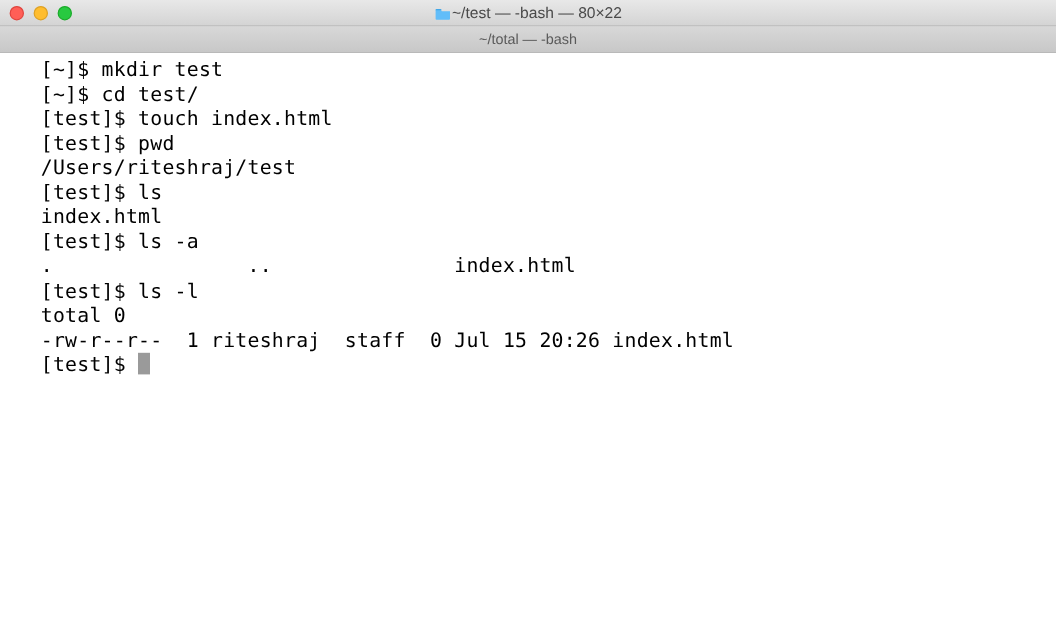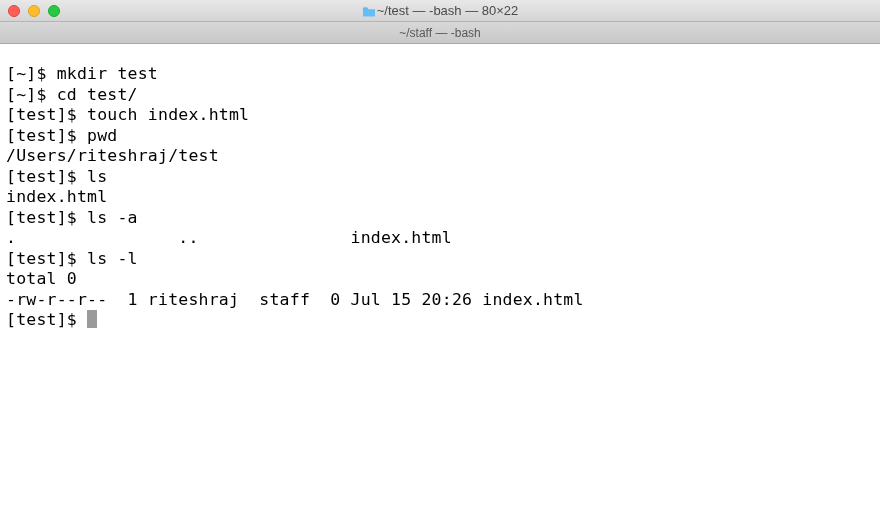--- a/index.html
+++ b/index.html
@@ -47,27 +47,28 @@
       height: 22px;
       background: linear-gradient(to bottom, #d8d8d8, #c8c8c8);
       border-bottom: 1px solid #a8a8a8;
       display: flex;
       align-items: center;
       justify-content: center;
       font-size: 12px;
       color: #5a5a5a;
     }
     .terminal {
-      padding: 20px 6px;
+      padding: 4px 6px;
       font-family: "Menlo", "Monaco", "Consolas", monospace;
       font-size: 16.5px;
       line-height: 20.5px;
       color: #000000;
       white-space: pre;
       letter-spacing: 0.2px;
+      margin-left: 28px;
     }
     .term-line { display: block; min-height: 20.5px; }
     .cursor {
       display: inline-block;
       width: 10px; height: 18px;
       background: #9a9a9a;
       vertical-align: text-bottom;
       margin-bottom: 1px;
     }
   </style>
@@ -85,16 +86,16 @@
       <svg viewBox="0 0 14 11" width="14" height="11">
         <path d="M1 2.2h4.2l1 1.1H13v6.4a.8.8 0 0 1-.8.8H1.8A.8.8 0 0 1 1 9.7V2.2z" fill="#62bdf9"></path>
         <path d="M1 2.2a.8.8 0 0 1 .8-.8h3.2a.8.8 0 0 1 .6.3l.6.8H1V2.2z" fill="#3fa6e8"></path>
       </svg>
     </span>
     <span>~/test — -bash — 80×22</span>
   </div>
 </div>
 
 <div class="tabbar">
-  <span>~/staff — -bash</span>
+  <span>~/total — -bash</span>
 </div>
 
 <div class="terminal" id="terminal"><span class="term-line">[~]$ mkdir test</span><span class="term-line">[~]$ cd test/</span><span class="term-line">[test]$ touch index.html</span><span class="term-line">[test]$ pwd</span><span class="term-line">/Users/riteshraj/test</span><span class="term-line">[test]$ ls</span><span class="term-line">index.html</span><span class="term-line">[test]$ ls -a</span><span class="term-line">.                ..               index.html</span><span class="term-line">[test]$ ls -l</span><span class="term-line">total 0</span><span class="term-line">-rw-r--r--  1 riteshraj  staff  0 Jul 15 20:26 index.html</span><span class="term-line">[test]$ <span class="cursor"></span></span></div>
 
 </body></html>

